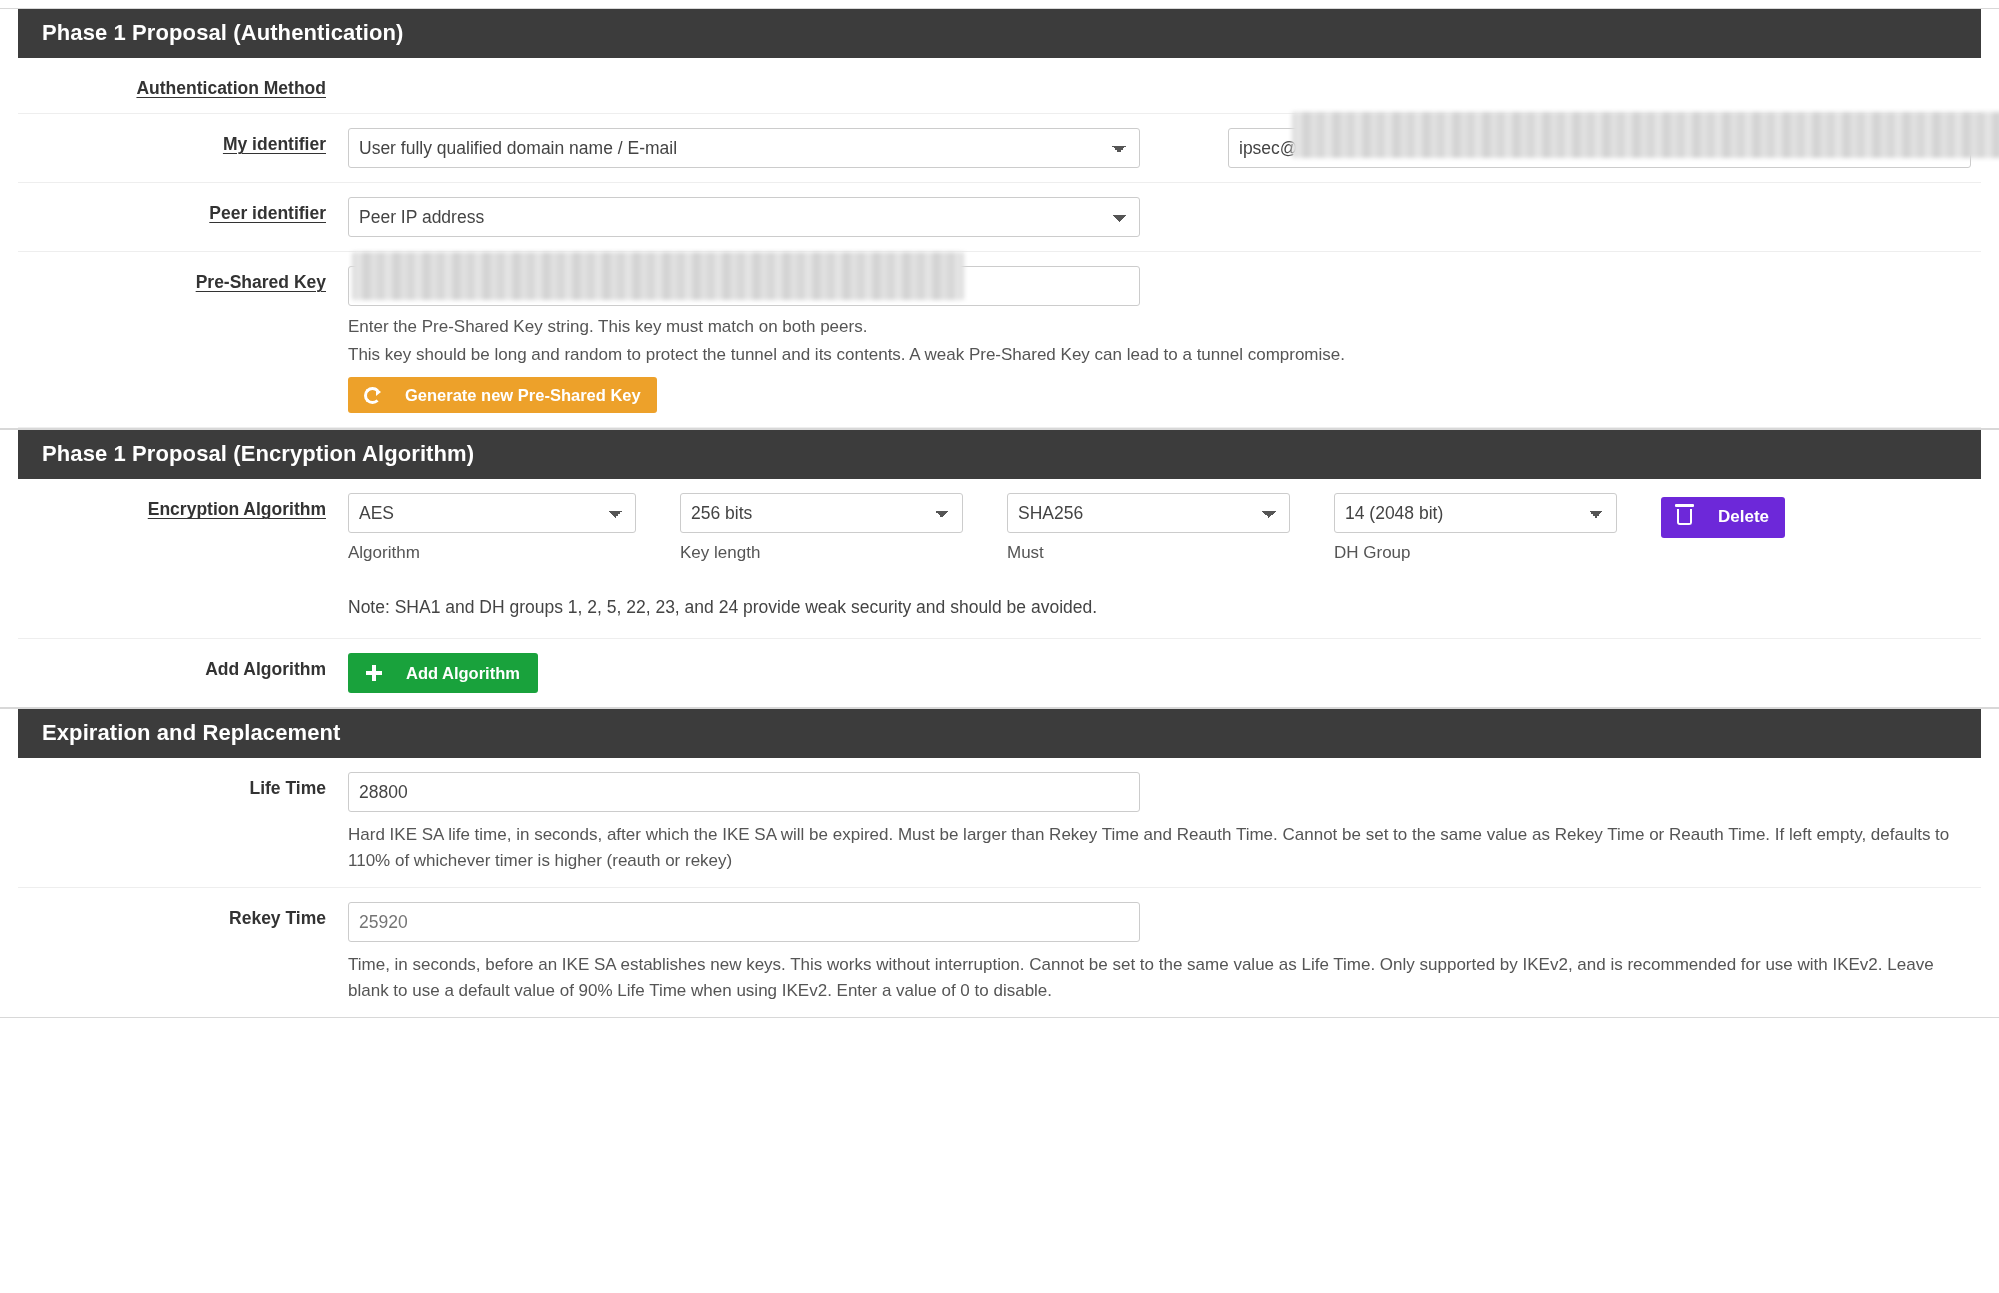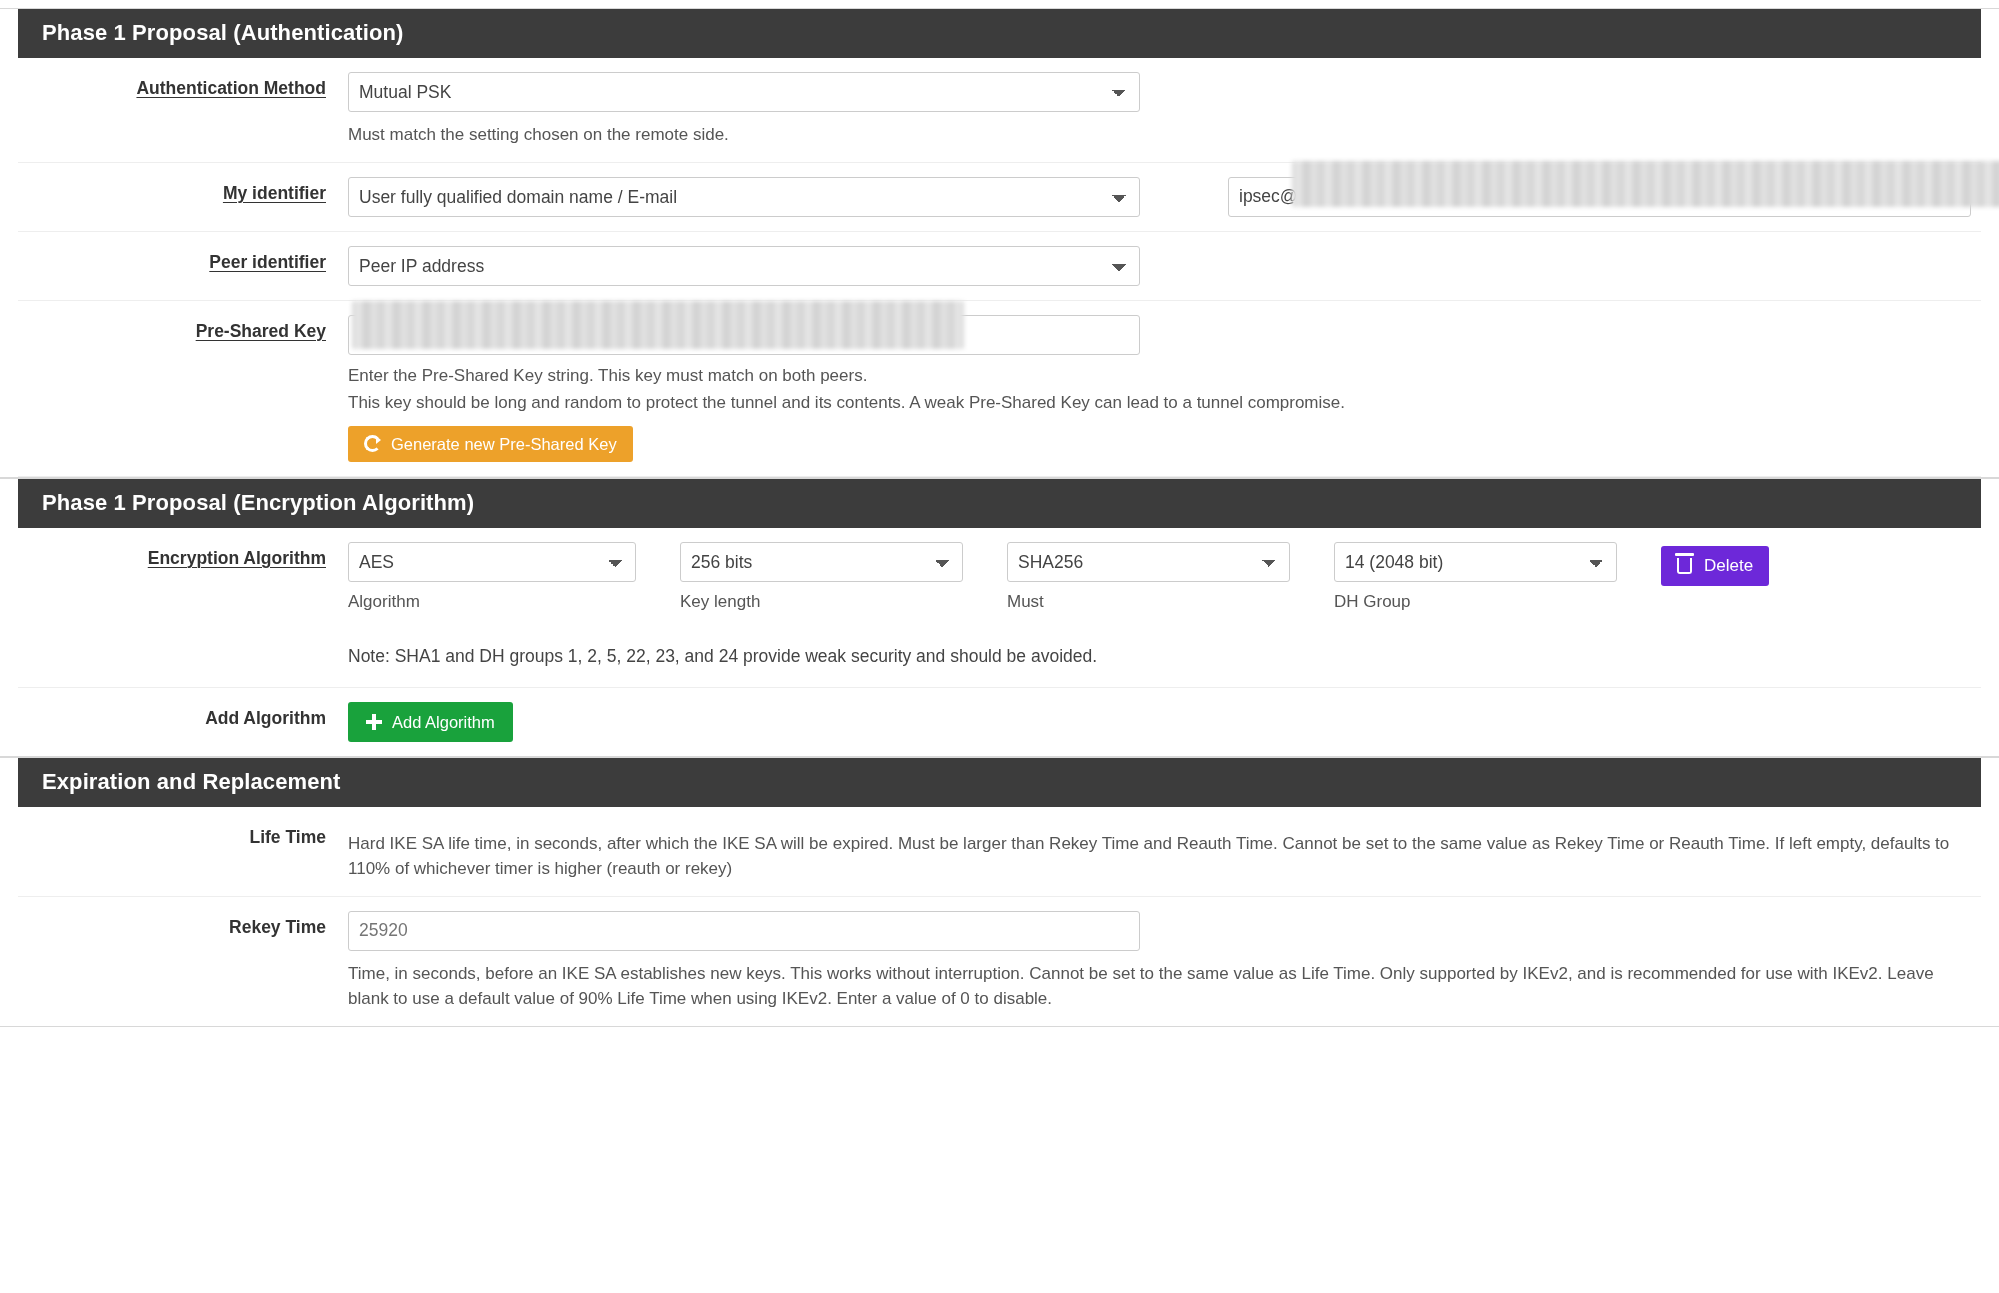--- a/index.html
+++ b/index.html
@@ -129,27 +129,27 @@
   }
   .algo-item { display: flex; flex-direction: column; }
   .algo-caption {
     margin-top: 10px;
     font-size: 17px;
     color: #555;
   }
   .btn {
     display: inline-flex;
     align-items: center;
-    gap: 10px;
+    gap: 24px;
     border: none;
     border-radius: 3px;
     color: #ffffff;
     font-family: "Liberation Sans", sans-serif;
     font-size: 16.5px;
-    font-weight: normal;
+    font-weight: bold;
     padding: 9px 16px;
     cursor: pointer;
     line-height: 1.1;
   }
   .btn-warning { background: #eda12a; }
   .btn-success { background: #19a23c; }
   .btn-danger-warn { background: #6d28d9; padding: 11px 16px; font-size: 17px; }
   .note-row {
     margin: 0 18px;
     padding: 20px 0 20px 330px;
@@ -208,26 +208,20 @@
 
 <div class="page">
 
   <div class="panel">
     <div class="panel-heading">Phase 1 Proposal (Authentication)</div>
     <div class="panel-body">
 
       <div class="form-row">
         <div class="label-col">
           <span class="underline">Authentication Method</span>
-        </div>
-        <div class="ctrl-col">
-          <select class="ctl w-wide">
-            <option>Mutual PSK</option>
-          </select>
-          <div class="help">Must match the setting chosen on the remote side.</div>
         </div>
       </div>
 
       <div class="form-row">
         <div class="label-col">
           <span class="underline">My identifier</span>
         </div>
         <div class="ctrl-col">
           <div class="id-wrap">
             <select class="ctl w-wide">
@@ -338,20 +332,21 @@
     </div>
   </div>
 
   <div class="panel">
     <div class="panel-heading">Expiration and Replacement</div>
     <div class="panel-body">
 
       <div class="form-row">
         <div class="label-col">Life Time</div>
         <div class="ctrl-col">
+          <input class="ctl w-wide" type="text" value="28800" style="">
           <div class="help">Hard IKE SA life time, in seconds, after which the IKE SA will be expired. Must be larger than Rekey Time and Reauth Time. Cannot be set to the same value as Rekey Time or Reauth Time. If left empty, defaults to 110% of whichever timer is higher (reauth or rekey)</div>
         </div>
       </div>
 
       <div class="form-row no-border">
         <div class="label-col">Rekey Time</div>
         <div class="ctrl-col">
           <input class="ctl w-wide" type="text" placeholder="25920" style="">
           <div class="help">Time, in seconds, before an IKE SA establishes new keys. This works without interruption. Cannot be set to the same value as Life Time. Only supported by IKEv2, and is recommended for use with IKEv2. Leave blank to use a default value of 90% Life Time when using IKEv2. Enter a value of 0 to disable.</div>
         </div>

